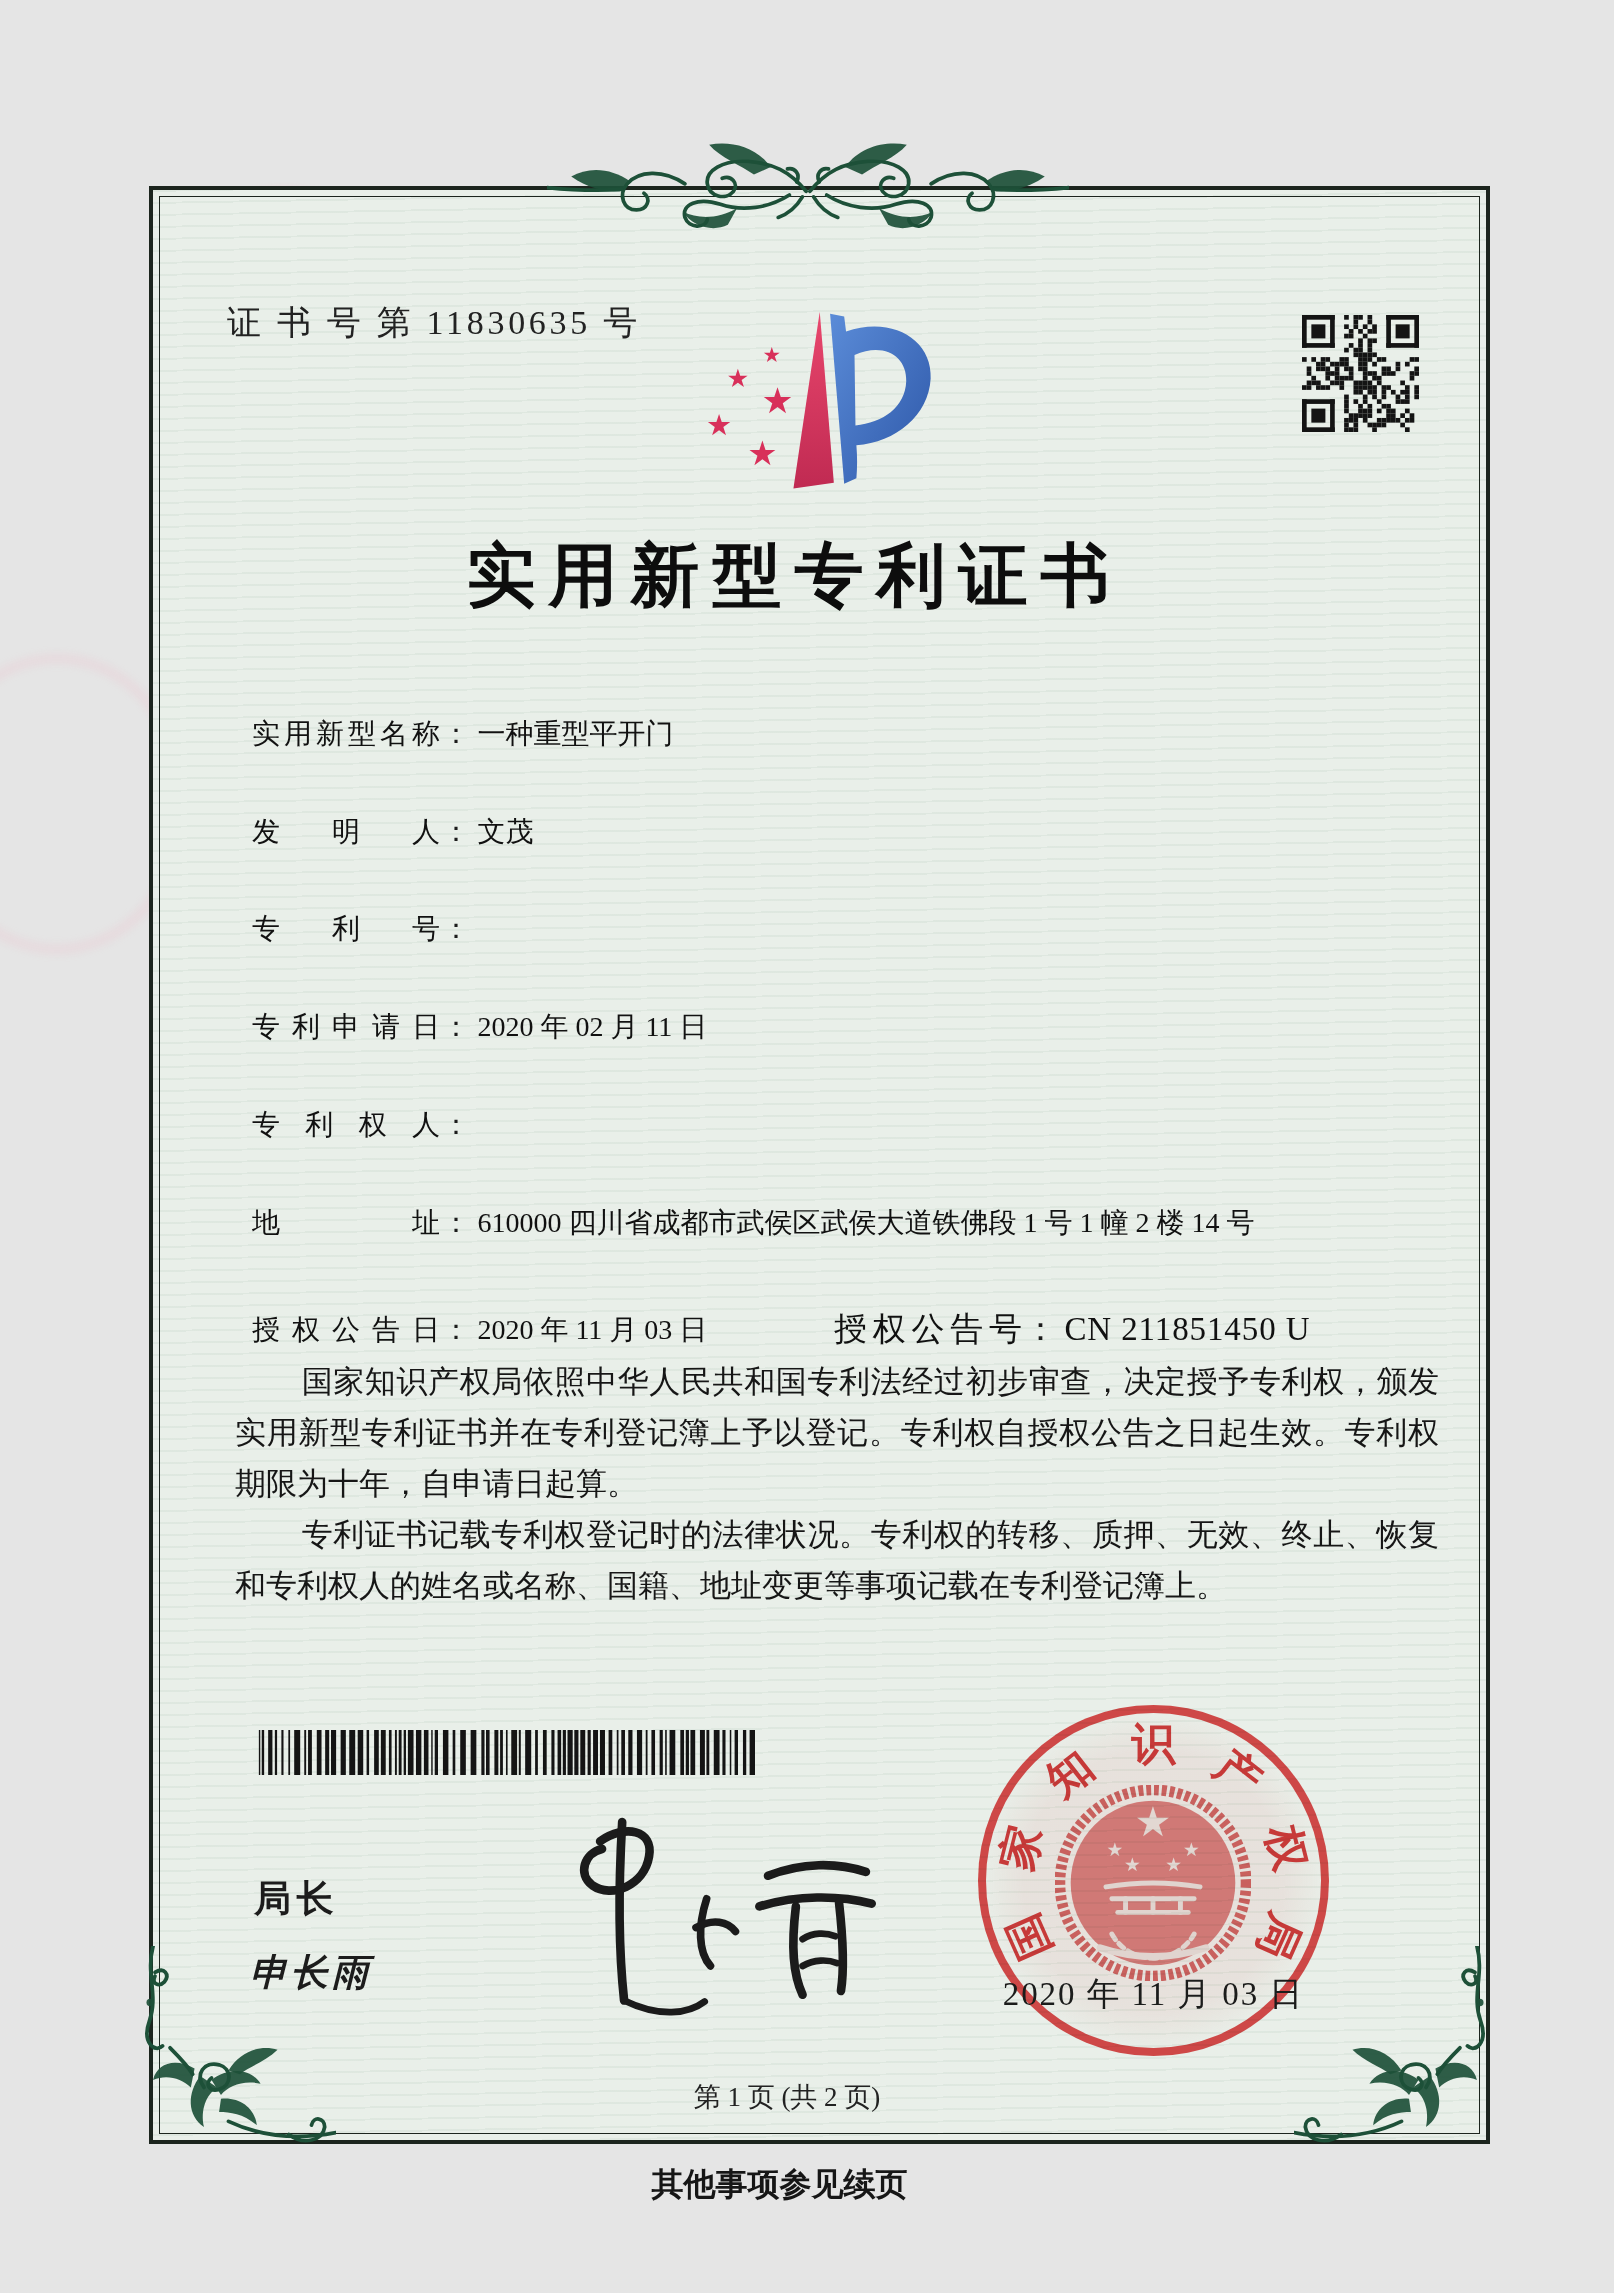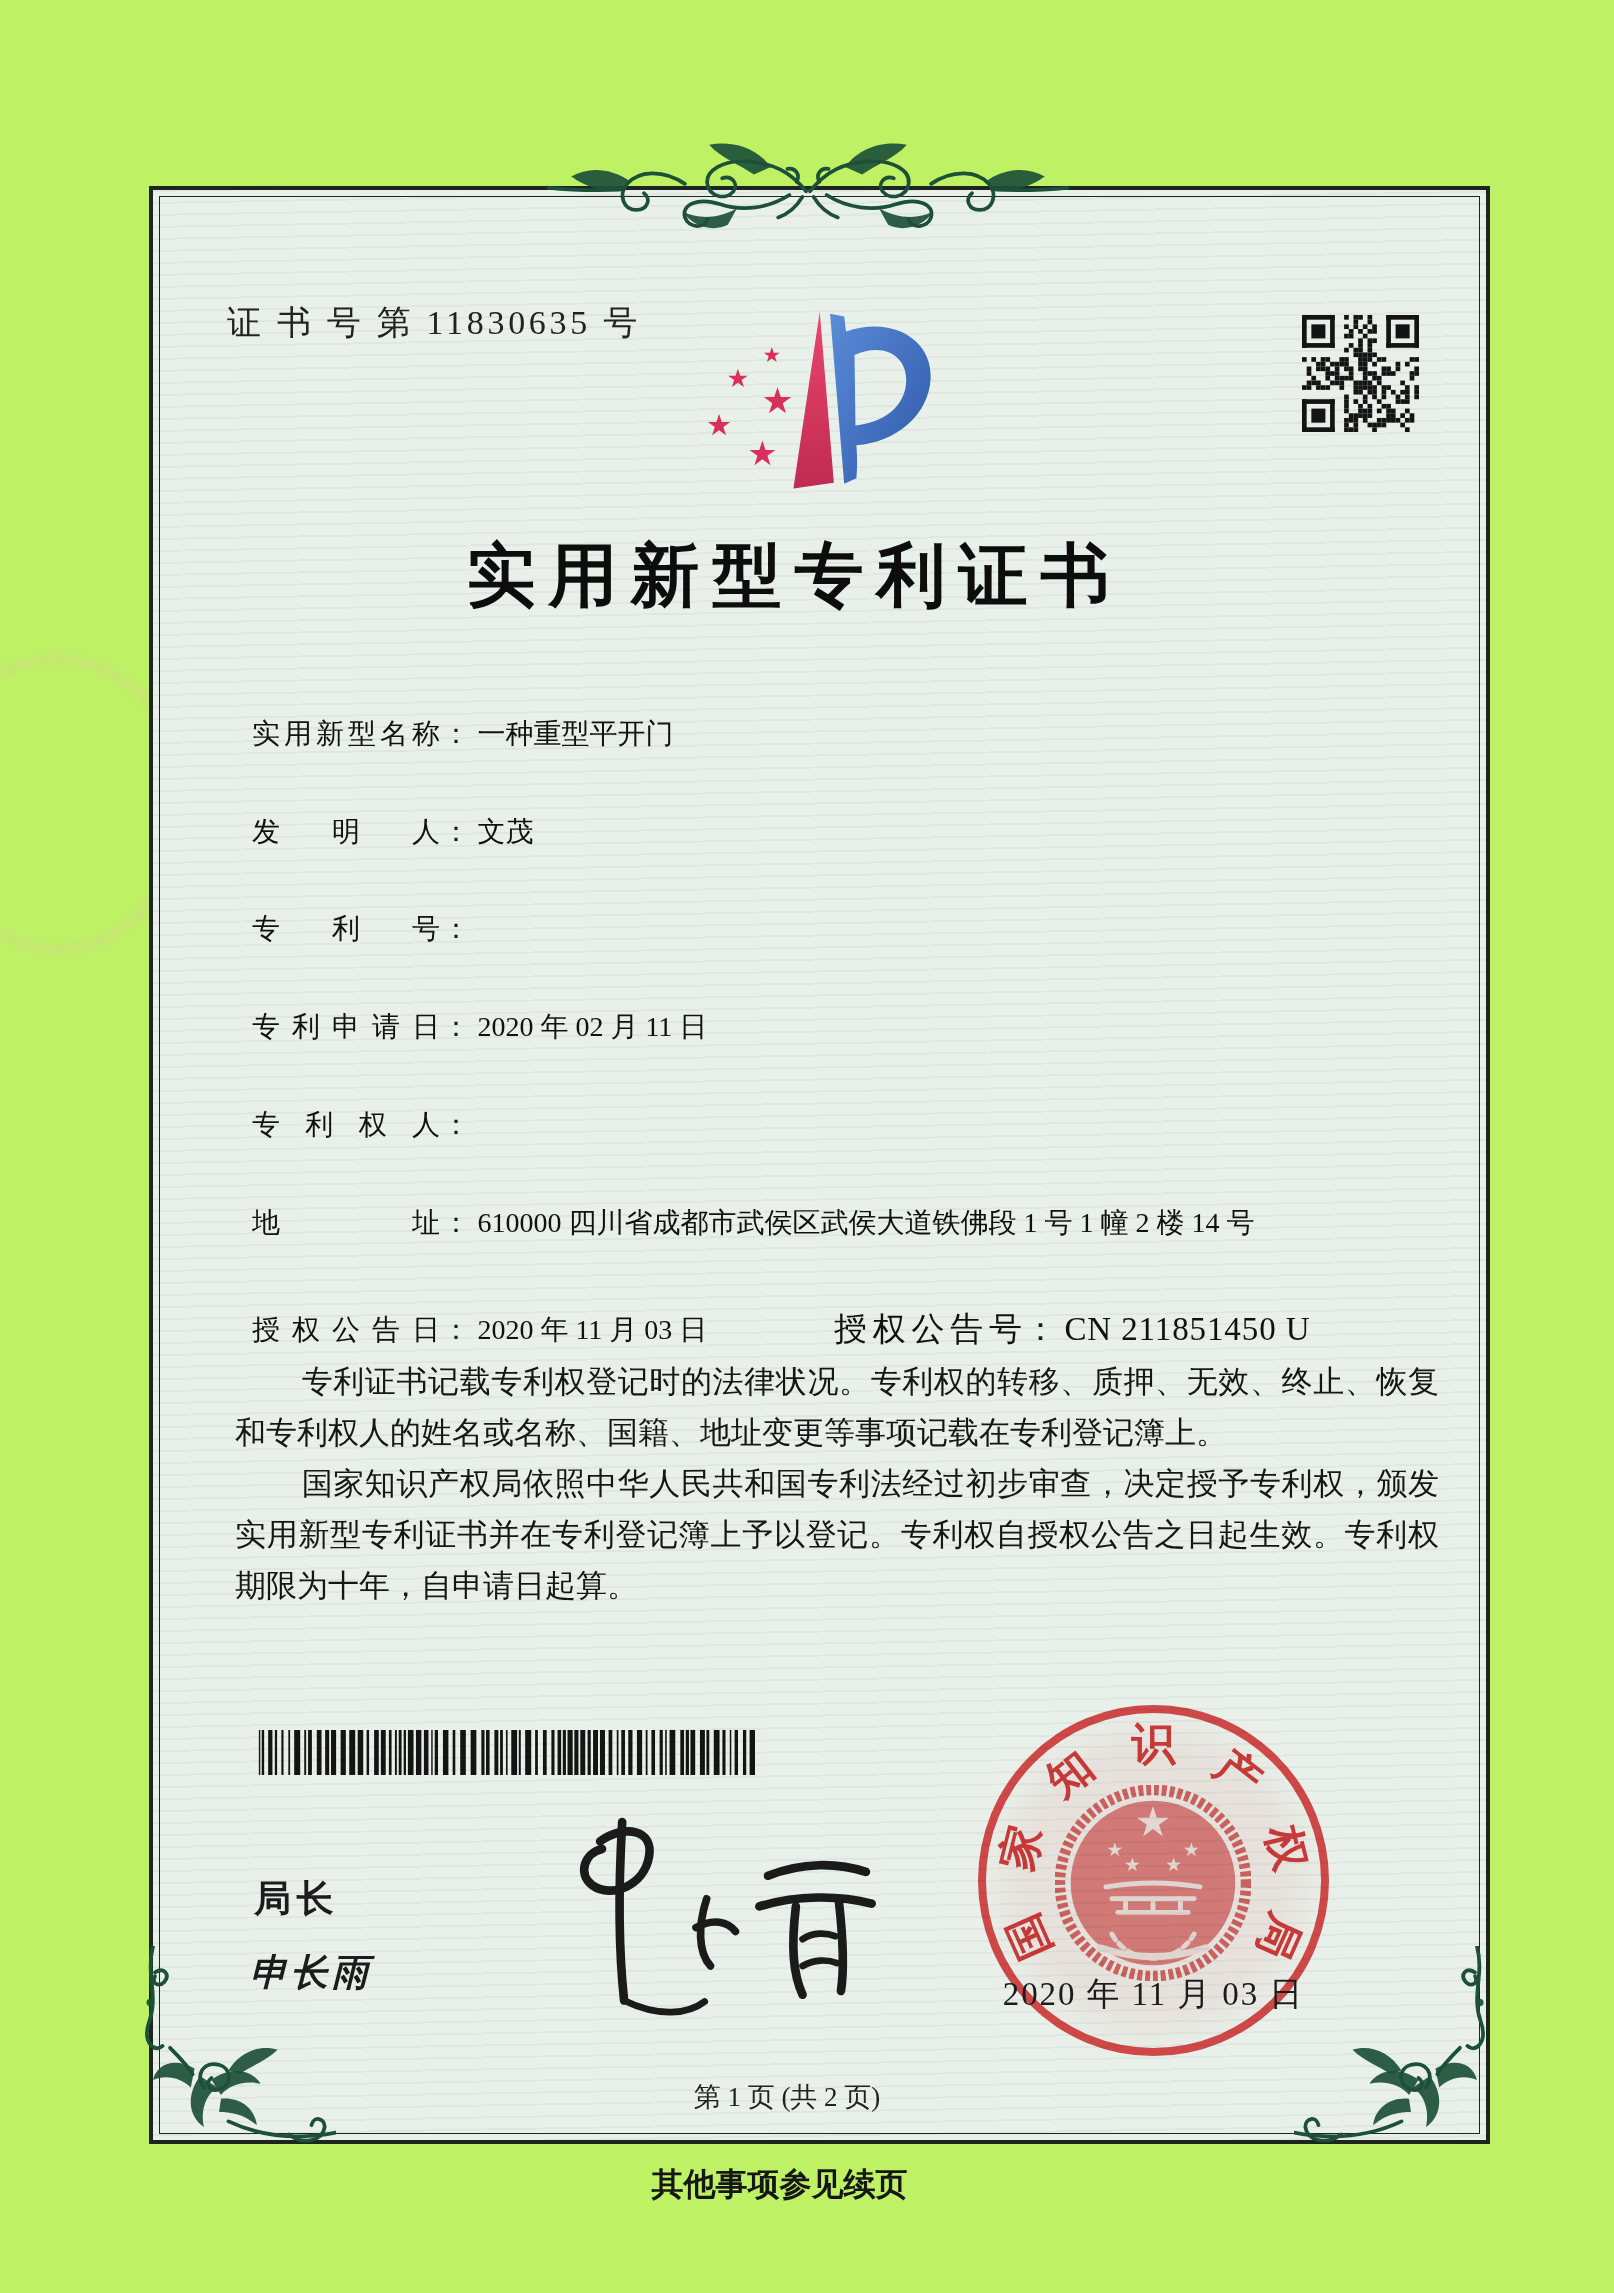--- a/index.html
+++ b/index.html
@@ -2,21 +2,21 @@
 <html style="--seal-red: #d84343; --logo-red: #d63058; --logo-blue: #3b6fc0; --ornament-green: #1d5038; --border-dark: #1c251e; --paper-tint: #e9efe9;font-size:15px"><head>
 <meta charset="utf-8">
 <style>
   :root{
     --seal-red:#d84343; --logo-red:#d63058; --logo-blue:#3b6fc0;
     --ornament-green:#1d5038; --border-dark:#1c251e; --paper-tint:#e9efe9;
   }
   html,body{margin:0;padding:0;background:#ffffff;}
   .page{
     position:relative;width:1615px;height:2293px;margin:0 auto;overflow:hidden;
-    background:#bef264;
+    background:#e5e5e5;
     font-family:"Liberation Serif","DejaVu Serif",serif;color:#1c1c1c;
   }
   
   .artifact{position:absolute;border-radius:50%;pointer-events:none;}
   .artifact.a1{left:158px;top:186px;width:233px;height:233px;border:9.3px solid rgba(243,170,185,.18);filter:blur(2.8px);}
   .artifact.a2{left:-75px;top:653px;width:242px;height:280px;border:11.2px solid rgba(243,170,185,.15);filter:blur(3.7px);}
   .artifact.a3{left:364px;top:867px;width:485px;height:447px;border:7.5px solid rgba(240,180,195,.10);filter:blur(4.7px);}
   
   .frame{
     position:absolute;left:149px;top:186px;width:1341px;height:1958px;
@@ -403,22 +403,22 @@
       <span class="fcolon">：</span>
     <span class="fvalue">2020 年 11 月 03 日</span>
   </div>
   <div class="r6b">
     <span class="flabel">授权公告号</span>
       <span class="fcolon">：</span>
     <span class="fvalue num">CN 211851450 U</span>
   </div>
 
   <div class="paras">
+    <p>国家知识产权局依照中华人民共和国专利法经过初步审查，决定授予专利权，颁发实用新型专利证书并在专利登记簿上予以登记。专利权自授权公告之日起生效。专利权期限为十年，自申请日起算。</p>
     <p>专利证书记载专利权登记时的法律状况。专利权的转移、质押、无效、终止、恢复和专利权人的姓名或名称、国籍、地址变更等事项记载在专利登记簿上。</p>
-    <p>国家知识产权局依照中华人民共和国专利法经过初步审查，决定授予专利权，颁发实用新型专利证书并在专利登记簿上予以登记。专利权自授权公告之日起生效。专利权期限为十年，自申请日起算。</p>
   </div>
 
   <svg id="barcode" class="barcode" viewBox="0 0 534 48" preserveAspectRatio="none">
       <rect x="2" y="0" width="1.5013486761606059" height="48" fill="#141414"></rect>
       <rect x="5.082906235048037" y="0" width="2.5811563190450686" height="48" fill="#141414"></rect>
       <rect x="11.961403853707669" y="0" width="4.5773421181726" height="48" fill="#141414"></rect>
       <rect x="19.14385501953953" y="0" width="2.3985494500485016" height="48" fill="#141414"></rect>
       <rect x="26.146807102554856" y="0" width="2.274369927018122" height="48" fill="#141414"></rect>
       <rect x="33.609774702978214" y="0" width="1.8728661804333637" height="48" fill="#141414"></rect>
       <rect x="39.88135744253236" y="0" width="6.433781649420867" height="48" fill="#141414"></rect>

